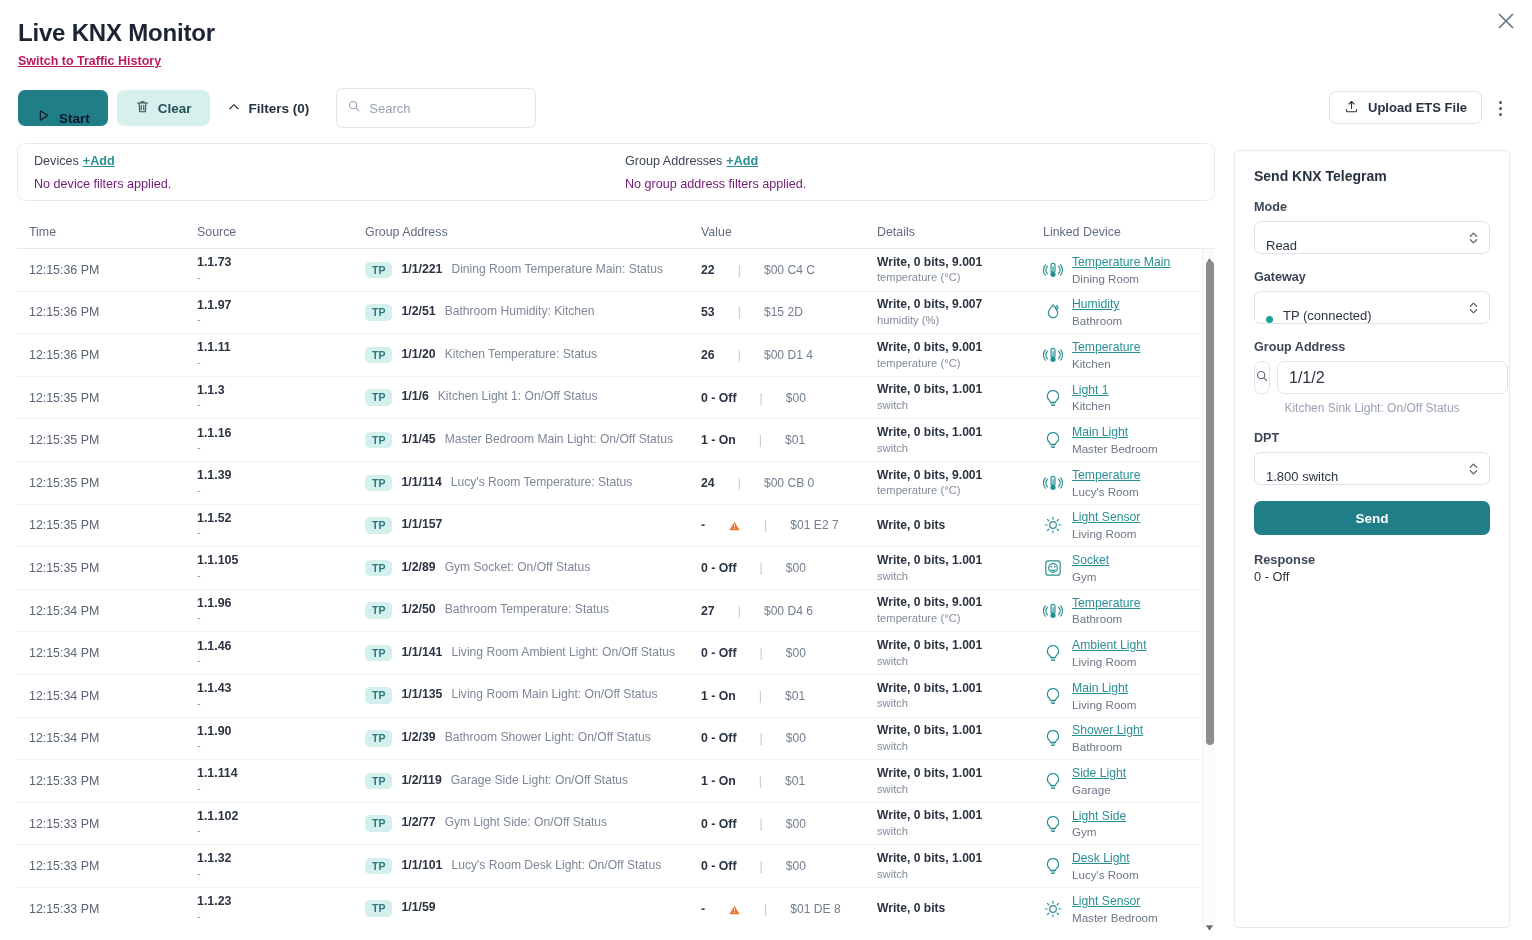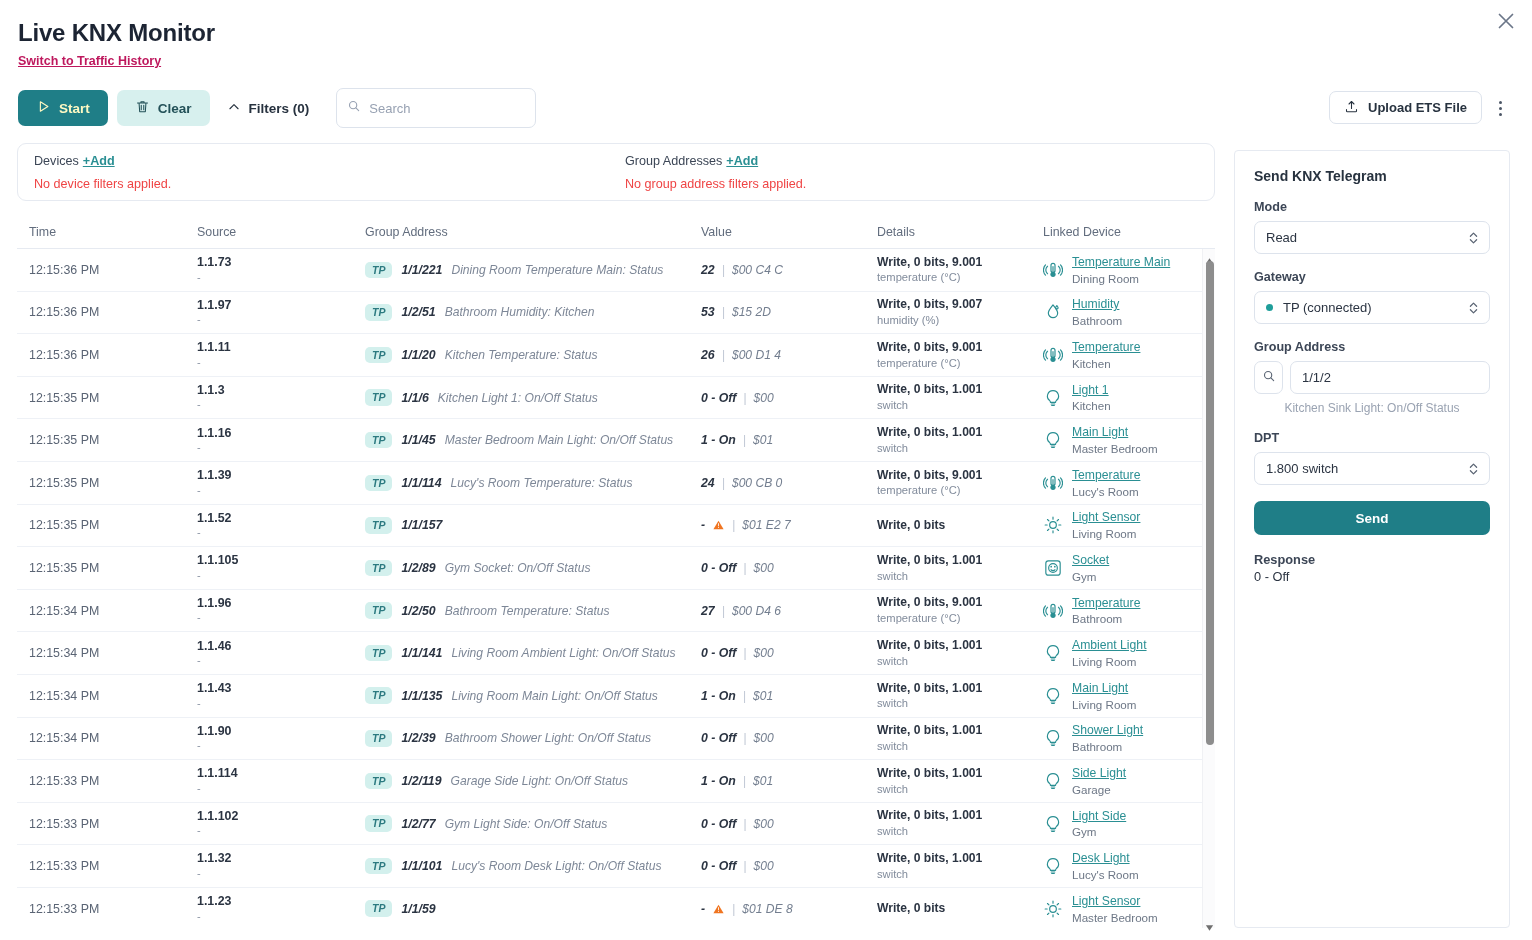--- a/index.html
+++ b/index.html
@@ -35,21 +35,21 @@
 
   
   .toolbar { position: absolute; left: 18px; top: 90px; height: 36px;
              display: flex; align-items: center; gap: 9px; }
   .btn {
     display: inline-flex; align-items: center; gap: 8px;
     height: 36px; padding: 0 18px;
     border-radius: 7px; font-size: 13.5px; font-weight: 700;
     cursor: pointer; border: none; white-space: nowrap;
   }
-  .btn-start { background: #1f7e87; color: #fef9c3; }
+  .btn-start { background: #1f7e87; color: #0f172a; align-items: flex-end; }
   .btn-clear { background: #d7f0ee; color: #235158; }
   .btn-filters {
     background: transparent; color: #27323f; font-weight: 700;
     padding: 0 8px; font-size: 13.5px;
   }
   .search-box {
     margin-left: 10px; width: 200px; height: 40px;
     border: 1px solid #dde3ec; border-radius: 7px;
     display: flex; align-items: center; gap: 8px; padding: 0 10px;
     background: #fff;
@@ -83,21 +83,21 @@
     border: 1px solid #e6eaf1; border-radius: 9px; background: #fff;
   }
   .filter-col { position: absolute; top: 10px; }
   .filter-col.left { left: 16px; }
   .filter-col.right { left: 607px; }
   .filter-head { font-size: 12.6px; color: #3c4656; font-weight: 400; }
   .filter-head .add {
     color: #2a8f93; font-weight: 700; text-decoration: underline;
     margin-left: 4px; cursor: pointer;
   }
-  .filter-empty { font-size: 12.6px; color: #ef4444; margin-top: 9px; }
+  .filter-empty { font-size: 12.6px; color: #701a75; margin-top: 9px; }
 
   
   .table-wrap { position: absolute; left: 17px; top: 216px; width: 1198px; height: 712px; }
   .thead {
     display: flex; align-items: center; height: 33px;
     border-bottom: 1px solid #e6eaf1; font-size: 12.4px; color: #6a7captur;
   }
   .thead > div { color: #626d7e; font-weight: 400; }
   .c-time   { width: 180px; padding-left: 12px; }
   .c-source { width: 168px; }
@@ -108,28 +108,28 @@
 
   .tbody { position: relative; height: 679px; overflow: hidden; }
   .row {
     display: flex; align-items: center; height: 42.6px;
     border-bottom: 1px solid #eef1f6; font-size: 12.4px;
   }
   .cell-time { width: 180px; padding-left: 12px; color: #5a6474; }
   .cell-source { width: 168px; line-height: 1.25; }
   .cell-source .pa { font-size: 12.4px; font-weight: 700; color: #2b3442; }
   .cell-source .sub { font-size: 11px; color: #8a94a4; }
-  .cell-ga { width: 336px; display: flex; align-items: center; gap: 9px; font-style: italic; }
+  .cell-ga { width: 336px; display: flex; gap: 9px; }
   .tp-badge {
     background: #d3f0ed; color: #2c7a80; font-size: 10.5px; font-weight: 700;
     border-radius: 5px; padding: 3px 7px; line-height: 1;
   }
   .ga-addr { font-weight: 700; color: #2b3442; font-size: 12.3px; }
   .ga-name { color: #7d8797; font-size: 12.1px; }
-  .cell-value { width: 176px; display: flex; align-items: center; gap: 7px; font-style: italic; }
+  .cell-value { width: 176px; display: flex; align-items: flex-end; gap: 23px; }
   .val-main { font-weight: 700; color: #2b3442; font-size: 12.3px; }
   .val-sep { color: #c3cad6; }
   .val-hex { color: #737e8f; font-size: 12.1px; }
   .warn-tri { width: 13px; height: 12px; display: inline-block; }
   .cell-details { width: 166px; line-height: 1.3; }
   .det-main { font-weight: 700; color: #2b3442; font-size: 12.1px; }
   .det-sub { color: #828c9c; font-size: 11.2px; }
   .cell-device { width: 172px; display: flex; align-items: center; gap: 9px; }
   .dev-icon { width: 20px; height: 20px; flex: 0 0 20px; color: #2a8f93; }
   .dev-text { line-height: 1.3; }
@@ -157,40 +157,40 @@
     position: absolute; left: 1234px; top: 150px;
     width: 276px; height: 778px;
     border: 1px solid #e6eaf1; border-radius: 4px; background: #fff;
     padding: 17px 19px;
   }
   .sp-title { font-size: 14px; font-weight: 700; color: #27323f; }
   .sp-label { font-size: 12.6px; font-weight: 700; color: #3c4656; margin-top: 16px; }
   .sp-select {
     margin-top: 7px; height: 33px; width: 100%;
     border: 1px solid #dde3ec; border-radius: 7px; background: #fff;
-    display: flex; align-items: center; padding: 0 11px;
+    display: flex; align-items: flex-end; padding: 0 11px;
     font-size: 13px; color: #2b3442; position: relative; cursor: pointer;
   }
   .sp-select .chev {
     position: absolute; right: 10px; top: 50%; transform: translateY(-50%);
     color: #5b6574; width: 11px; height: 16px;
   }
   .status-dot {
     width: 7px; height: 7px; border-radius: 50%;
     background: #1f9e9a; margin-right: 10px; flex: 0 0 7px;
   }
   .ga-row { margin-top: 7px; display: flex; gap: 7px; }
   .ga-search-btn {
     width: 31px; height: 33px; border: 1px solid #dde3ec; border-radius: 7px;
     background: #fff; display: flex; align-items: center; justify-content: center;
     cursor: pointer; color: #5b6574;
   }
   .ga-input {
     flex: 1; height: 33px; border: 1px solid #dde3ec; border-radius: 7px;
-    padding: 0 11px; font-size: 13px; color: #2b3442; outline: none;
+    padding: 0 11px; font-size: 16px; color: #2b3442; outline: none;
     font-family: "Liberation Sans", sans-serif;
   }
   .ga-hint { font-size: 12px; color: #9aa3b2; text-align: center; margin-top: 7px; }
   .send-btn {
     margin-top: 16px; width: 100%; height: 34px;
     background: #1f7e87; color: #fff; border: none; border-radius: 7px;
     font-size: 13.5px; font-weight: 700; cursor: pointer;
     font-family: "Liberation Sans", sans-serif;
   }
   .resp-label { margin-top: 17px; font-size: 12.8px; font-weight: 700; color: #3c4656; }

